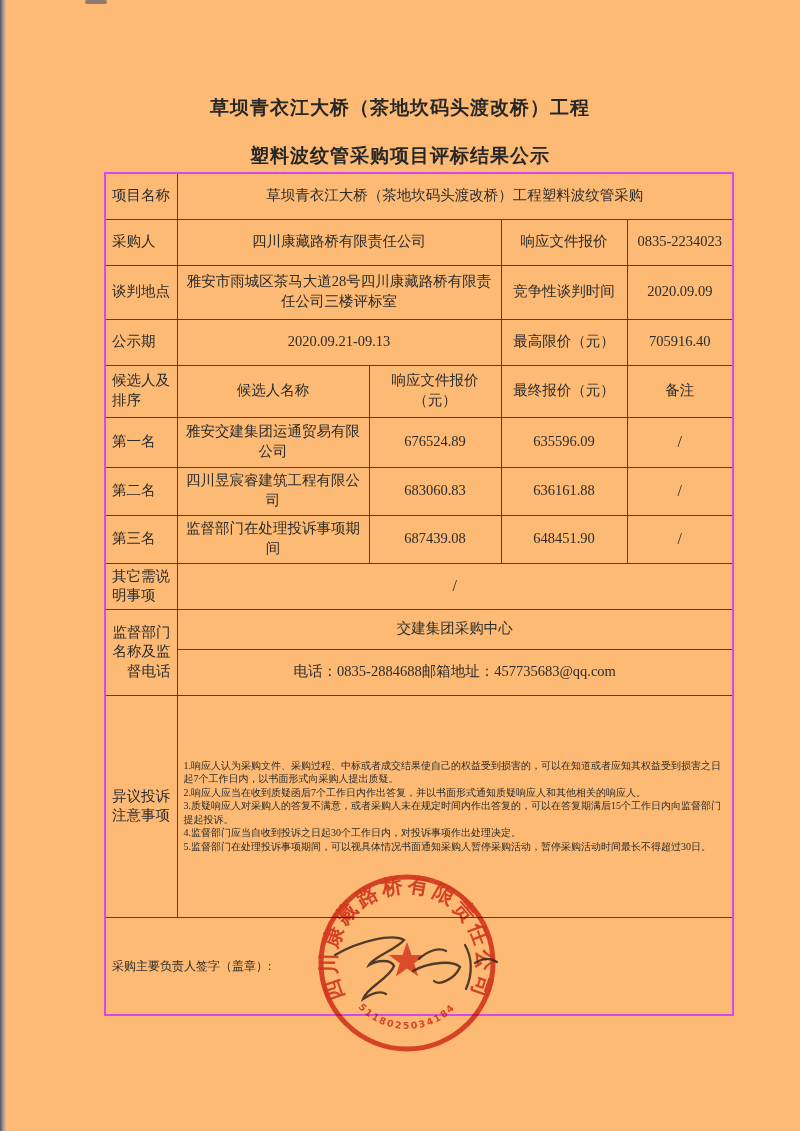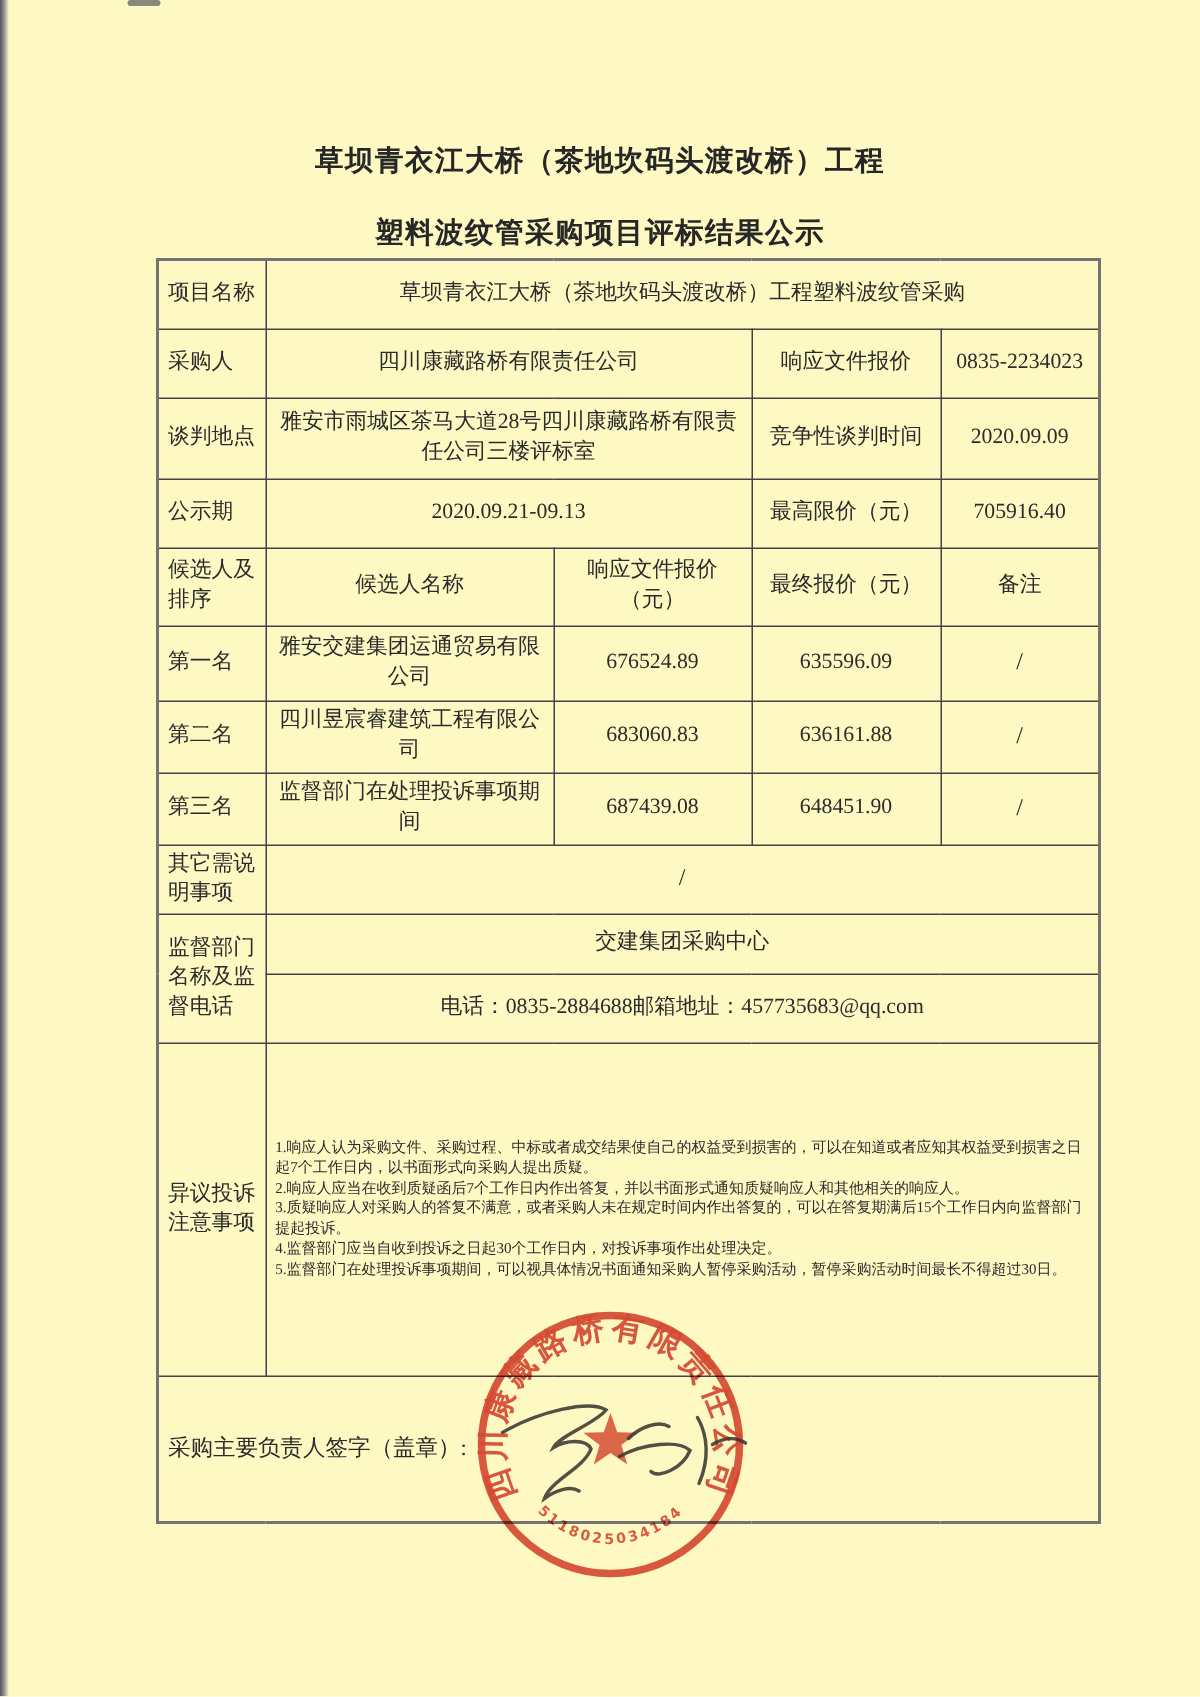--- a/index.html
+++ b/index.html
@@ -1,47 +1,47 @@
 <!DOCTYPE html>
 <html><head>
 <meta charset="utf-8">
 <style>
   html,body{margin:0;padding:0;}
   .page{
     position:relative;width:800px;height:1131px;overflow:hidden;
-    background:#fef9c3;color:#2d2d2d;
+    background:#fdba74;color:#2d2d2d;
     font-family:"Liberation Serif","DejaVu Serif",serif;
   }
   .scan-edge{position:absolute;left:0;top:0;width:6px;height:100%;
     background:linear-gradient(90deg,#55525a 0%,#938f97 45%,rgba(247,244,246,0) 100%);}
   .scan-mark{position:absolute;left:85px;top:0;width:22px;height:4px;background:#63636a;border-radius:2px;opacity:.75;}
   .doc-title{position:absolute;left:0;right:0;top:97px;text-align:center;
     font-family:"Liberation Sans","DejaVu Sans",sans-serif;
     font-weight:bold;font-size:19px;letter-spacing:1px;color:#272727;}
   .doc-title .t-line{line-height:22px;}
   .doc-title .t-line + .t-line{margin-top:26px;}
   table.main{
     position:absolute;left:104px;top:172px;width:628px;
     border-collapse:collapse;table-layout:fixed;
     font-size:14.5px;color:#2b2b2b;
   }
   table.main td{border:1.4px solid #434347;vertical-align:middle;line-height:1.35;
     padding:3px 6px;overflow:hidden;}
-  table.main{border:2px solid #737373;}
+  table.main{border:2px solid #d946ef;}
   td.lbl{text-align:left;padding-left:6px;padding-right:5px;}
-  td.lblc{text-align:left;padding-left:4px;padding-right:4px;}
+  td.lblc{text-align:right;padding-left:4px;padding-right:4px;}
   td.ctr{text-align:center;}
   td.val{text-align:center;padding-left:8px;}
   tr.r1{height:46px;} tr.r2{height:46px;} tr.r3{height:54px;} tr.r4{height:46px;}
   tr.r5{height:52px;} tr.r6{height:50px;} tr.r7{height:48px;} tr.r8{height:48px;}
   tr.r9{height:46px;} tr.r10{height:40px;} tr.r11{height:46px;}
   tr.r12{height:222px;} tr.r13{height:98px;}
   td.notes{vertical-align:middle;padding:8px 10px;font-size:10px;line-height:20px;text-align:left;}
   td.slash{font-size:16px;}
-  td.sign-cell{padding-left:9px;font-size:15px;}
+  td.sign-cell{padding-left:9px;font-size:12px;}
   .seal{position:absolute;left:307px;top:863px;width:200px;height:200px;
     mix-blend-mode:multiply;opacity:.9;pointer-events:none;}
 </style>
 </head>
 <body>
 
 <div class="page">
 
   <div class="scan-edge"></div>
   <div class="scan-mark"></div>

